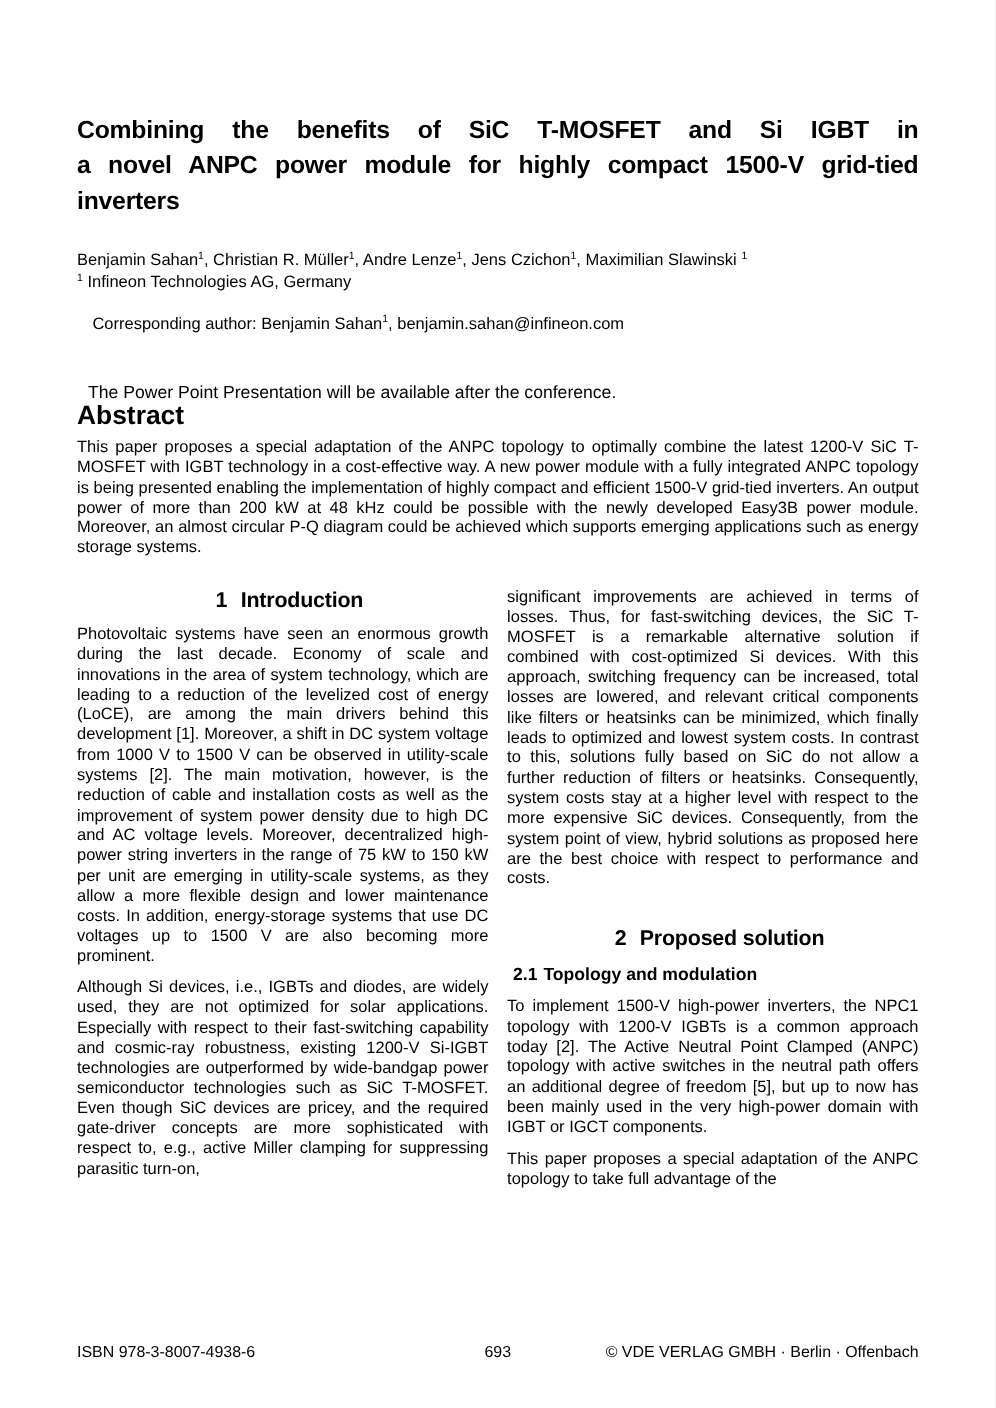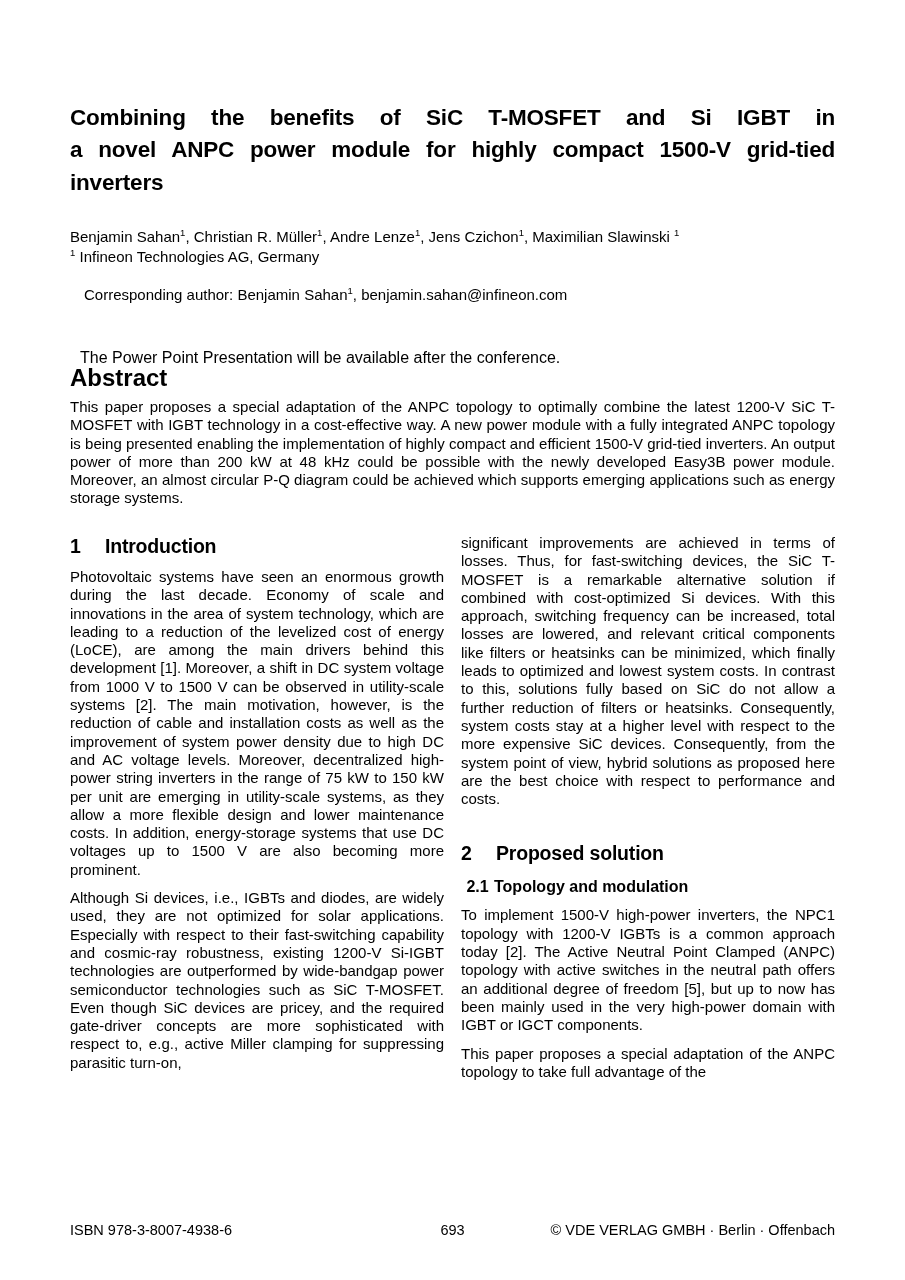--- a/index.html
+++ b/index.html
@@ -47,21 +47,21 @@
   }
   .columns{
     position:absolute;top:534px;left:70px;width:765px;
     display:flex;gap:17px;
   }
   .col{width:374px;font-size:15px;line-height:18.3px;}
   .col p{margin:0 0 10px 0;text-align:justify;text-justify:inter-word;}
   .col p:last-child{margin-bottom:0;}
   .sec-h{
     font-size:19.5px;font-weight:bold;line-height:24px;
-    margin:0 0 10px 0;letter-spacing:-0.2px;
+    margin:0 0 10px 0;letter-spacing:-0.2px;text-align:center;
   }
   .sec-h .num{display:inline-block;min-width:35px;}
   .sec-h.sec2{margin:33px 0 12px 0;}
   .subsec-h{
     font-size:16px;font-weight:bold;line-height:20px;
     margin:0 0 9px 0;
   }
   .subsec-h .num{display:inline-block;min-width:33px;text-align:center;}
   .footer{
     position:absolute;top:1222px;left:70px;width:765px;

